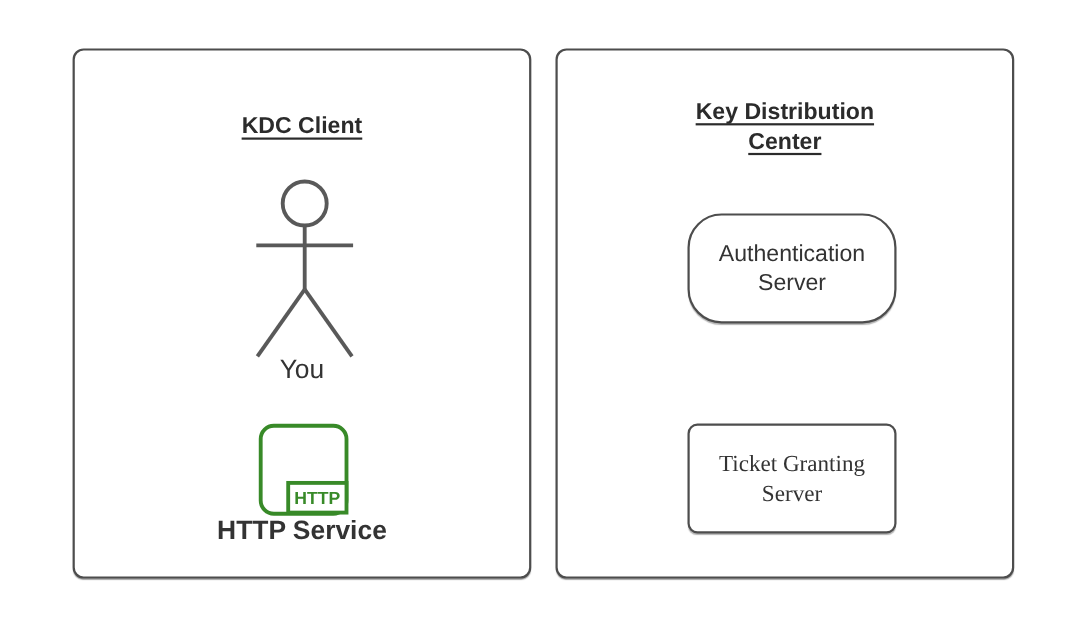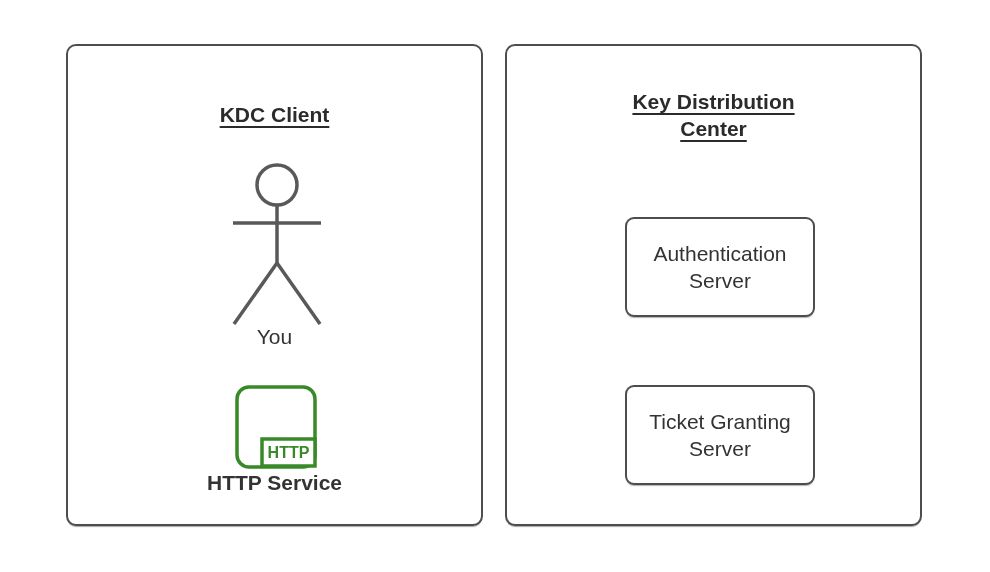--- a/index.html
+++ b/index.html
@@ -36,43 +36,43 @@
   }
   .kdc-client-title{top:55px;}
   .kdc-title{top:42px;width:200px;white-space:normal;text-decoration:underline;}
 
   .stick-figure{position:absolute;left:163px;top:117px;width:92px;height:164px;overflow:visible;}
   .fig{fill:none;stroke:var(--figure-gray);stroke-width:3.5;}
   .fig-head{fill:var(--bg);}
 
   .center-label{
     position:absolute;left:0;right:0;text-align:center;
-    font-size:21px;line-height:27px;color:var(--text-dark);
+    font-size:24px;line-height:27px;color:var(--text-dark);
   }
   .actor-label{top:277px;}
   .service-label{top:423px;font-weight:bold;}
 
   .http-icon{position:absolute;left:167px;top:339px;width:82px;height:84px;overflow:visible;}
   .green-stroke{fill:none;stroke:var(--green);stroke-width:3.5;}
   .badge{fill:var(--bg);}
   .badge-text{
     fill:var(--green);
     font-family:"Liberation Sans","DejaVu Sans",sans-serif;
     font-size:16px;font-weight:bold;
   }
 
   .node{
     position:absolute;left:118px;width:190px;height:100px;
     border:2px solid var(--border-gray);
     border-radius:9px;background:var(--bg);
     box-shadow:0 2px 1px -1px rgba(0,0,0,.3);
     display:flex;align-items:center;justify-content:center;
   }
-  .node-as{top:171px;}
-  .node-tgs{top:339px;}
+  .node-as{top:148px;border-radius:31px;}
+  .node-tgs{top:339px;font-family:Liberation Serif, serif;}
   .node-label{
     display:block;width:170px;text-align:center;
     font-size:21px;line-height:27px;color:var(--text-dark);
   }
 </style>
 </head>
 <body>
 
 <div class="canvas">
 

